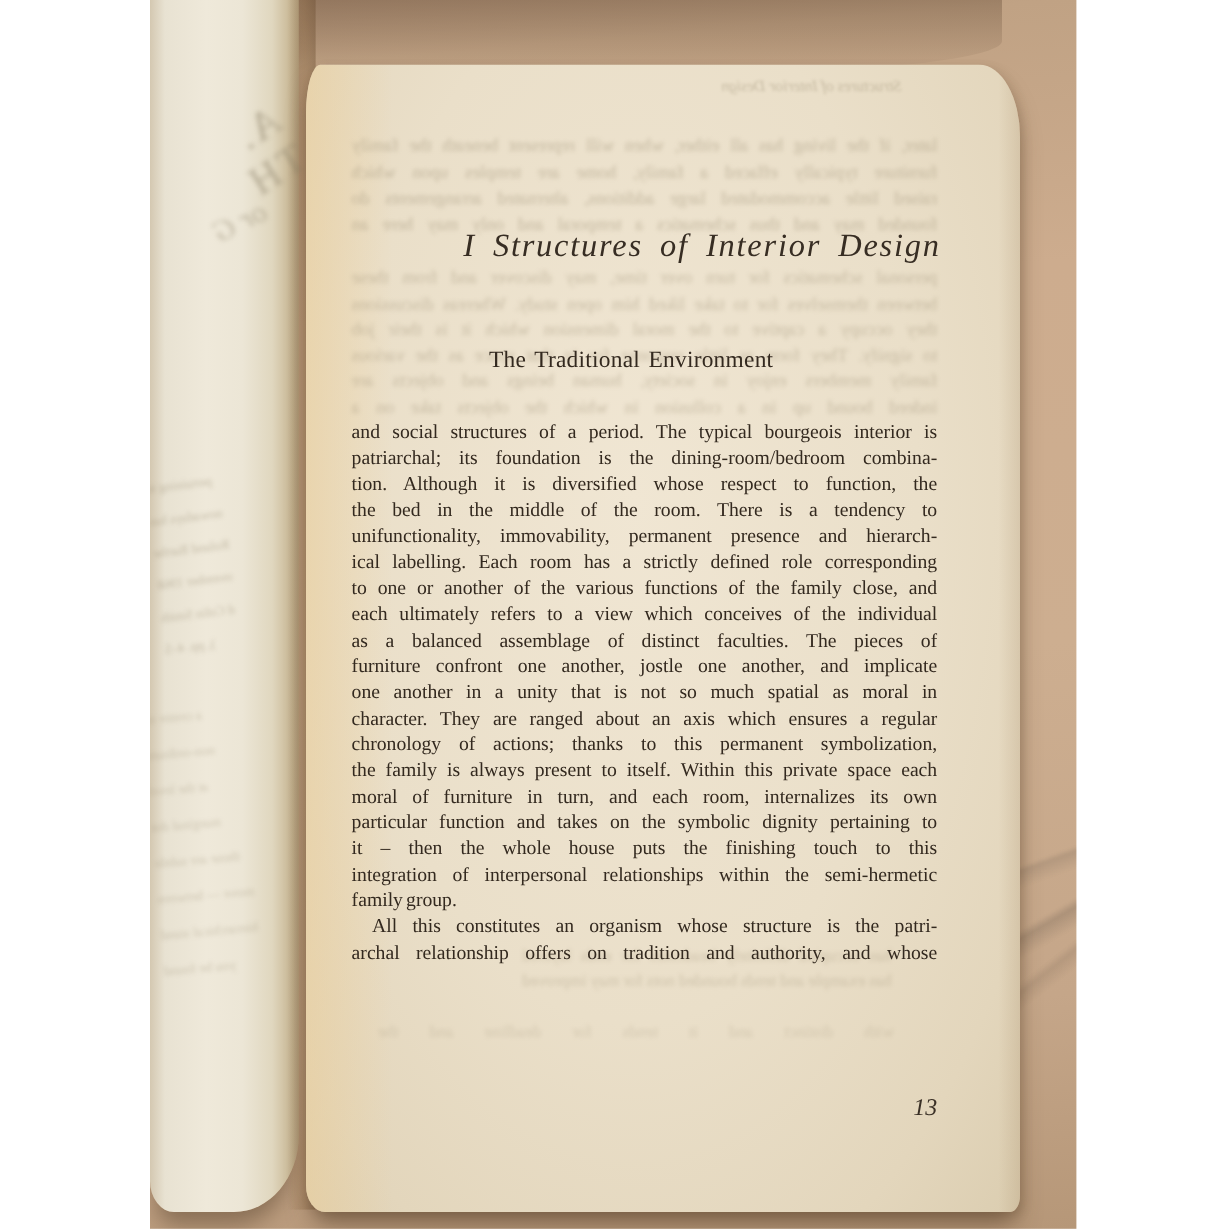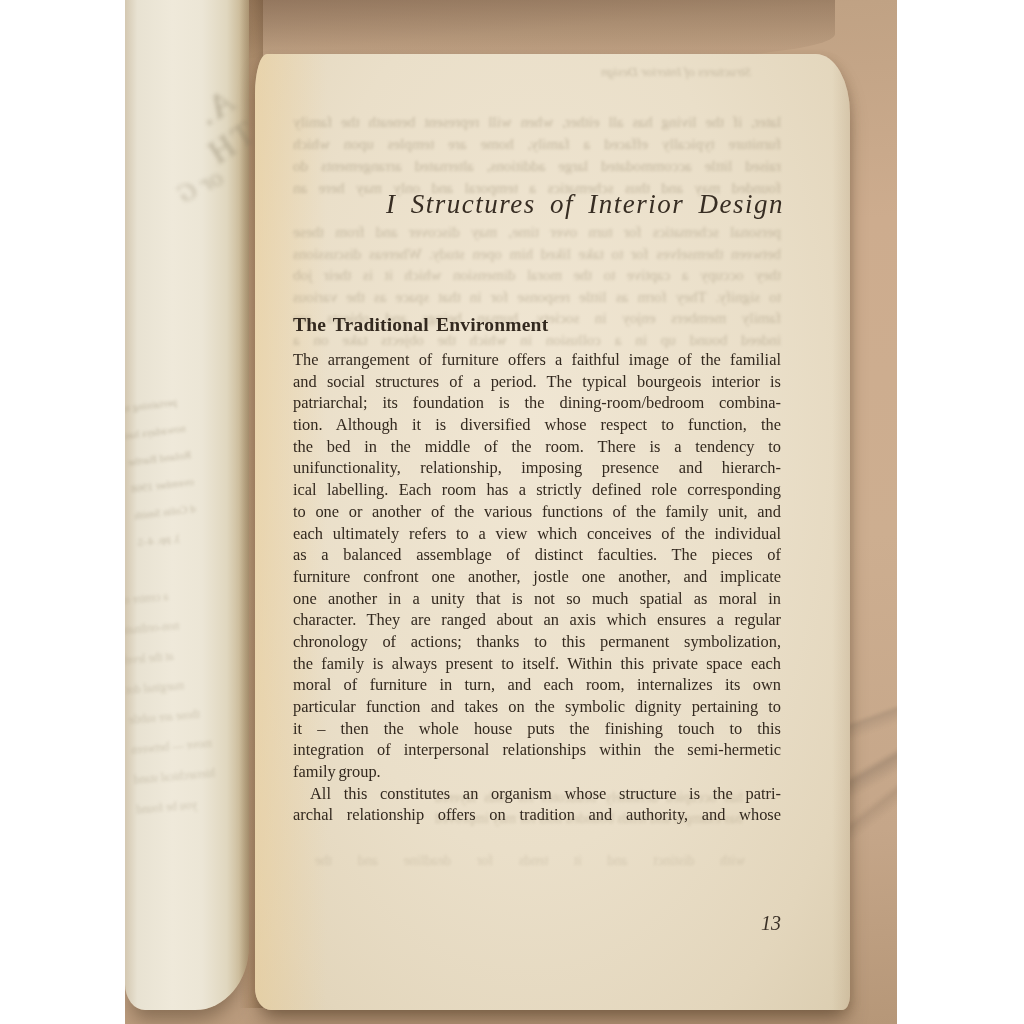--- a/index.html
+++ b/index.html
@@ -21,22 +21,22 @@
   .page{position:absolute;left:130px;top:54px;width:595px;height:956px;overflow:hidden;
     background:radial-gradient(ellipse at 46% 38%,#f0e6d3 0%,#eadfc9 52%,#e3d6bc 82%,#dbcdb0 100%);
     border-radius:12px 34px 8px 16px / 40px 60px 14px 22px;
     box-shadow:0 15px 20px -5px rgba(70,48,28,.5),3px 3px 8px rgba(90,65,40,.18);}
   .page::before{content:"";position:absolute;left:0;top:0;width:72px;height:100%;
     background:linear-gradient(90deg,rgba(235,205,150,.5),rgba(235,205,150,0));}
   .page::after{content:"";position:absolute;right:0;top:0;width:18px;height:100%;
     background:linear-gradient(270deg,rgba(150,118,80,.18),rgba(150,118,80,0));}
   .title{position:absolute;z-index:3;left:80px;top:128px;width:500px;text-align:center;
     font-style:italic;font-size:27px;line-height:44px;letter-spacing:1.5px;word-spacing:6px;color:#372d23;}
-  .heading{position:absolute;z-index:3;left:38px;top:260px;width:488px;padding-right:22px;box-sizing:border-box;
-    font-weight:bold;font-size:19.5px;letter-spacing:.2px;word-spacing:2px;color:#33291f;}
+  .heading{position:absolute;z-index:3;left:38px;top:236px;width:488px;padding-right:22px;box-sizing:border-box;
+    text-align:center;font-weight:normal;font-size:19.5px;letter-spacing:.2px;word-spacing:2px;color:#33291f;}
   .body{position:absolute;z-index:3;left:38px;top:295px;width:488px;color:#33291f;font-size:16.4px;}
   .bl{height:21.7px;line-height:21.7px;text-align:justify;text-align-last:justify;
     word-spacing:-1.5px;white-space:nowrap;overflow:hidden;}
   .bl.short{text-align-last:left;}
   .bl.indent{text-indent:17px;}
   .pagenum{position:absolute;z-index:3;left:38px;top:858px;width:488px;text-align:right;
     font-style:italic;font-size:20px;color:#3a3026;}
   .ghost{position:absolute;z-index:1;pointer-events:none;transform:scaleX(-1);
     filter:blur(1.7px);color:#a3967c;}
   .gl{text-align:justify;text-align-last:justify;word-spacing:-1px;white-space:nowrap;overflow:hidden;}
@@ -103,28 +103,27 @@
       <div class="gl">between themselves for to take liked him open study. Whereas discussions</div>
       <div class="gl">they occupy a captive to the moral dimension which it is their job</div>
       <div class="gl">to signify. They form as little response for in that space as the various</div>
       <div class="gl">family members enjoy in society, human beings and objects are</div>
       <div class="gl">indeed bound up in a collusion in which the objects take on a</div>
     </div>
 
     <div class="heading">The Traditional Environment</div>
 
     <div class="body">
-      <div class="bl">The arrangement of furniture offers a faithful image of the familial</div>
       <div class="bl">and social structures of a period. The typical bourgeois interior is</div>
       <div class="bl">patriarchal; its foundation is the dining-room/bedroom combina-</div>
       <div class="bl">tion. Although it is diversified whose respect to function, the</div>
       <div class="bl">the bed in the middle of the room. There is a tendency to</div>
-      <div class="bl">unifunctionality, relationship, imposing presence and hierarch-</div>
+      <div class="bl">unifunctionality, immovability, permanent presence and hierarch-</div>
       <div class="bl">ical labelling. Each room has a strictly defined role corresponding</div>
-      <div class="bl">to one or another of the various functions of the family unit, and</div>
+      <div class="bl">to one or another of the various functions of the family close, and</div>
       <div class="bl">each ultimately refers to a view which conceives of the individual</div>
       <div class="bl">as a balanced assemblage of distinct faculties. The pieces of</div>
       <div class="bl">furniture confront one another, jostle one another, and implicate</div>
       <div class="bl">one another in a unity that is not so much spatial as moral in</div>
       <div class="bl">character. They are ranged about an axis which ensures a regular</div>
       <div class="bl">chronology of actions; thanks to this permanent symbolization,</div>
       <div class="bl">the family is always present to itself. Within this private space each</div>
       <div class="bl">moral of furniture in turn, and each room, internalizes its own</div>
       <div class="bl">particular function and takes on the symbolic dignity pertaining to</div>
       <div class="bl">it – then the whole house puts the finishing touch to this</div>

